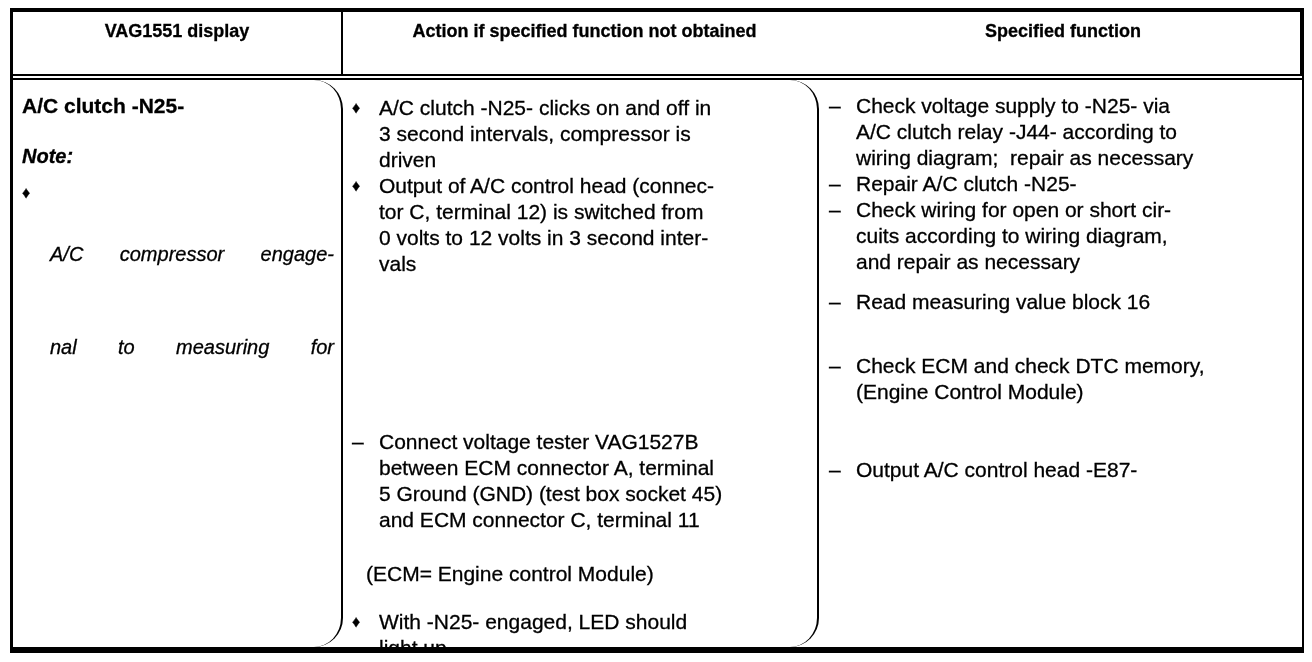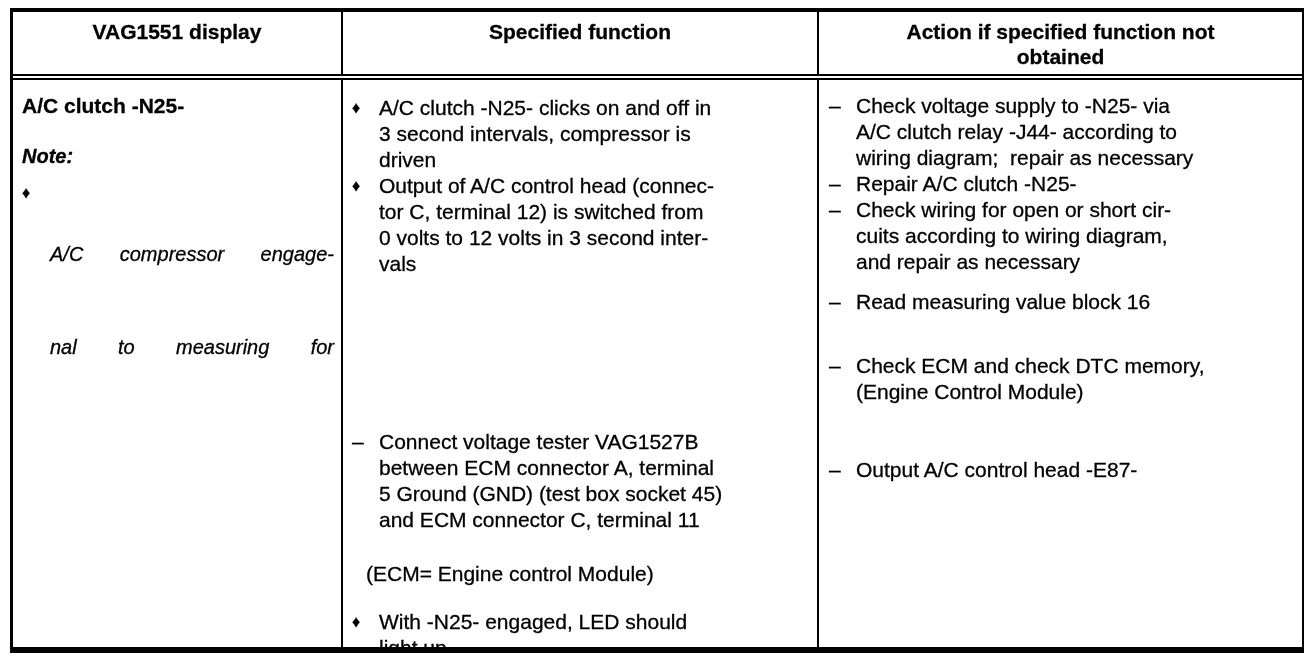--- a/index.html
+++ b/index.html
@@ -11,23 +11,23 @@
   .dtable{
     position:absolute;left:10px;top:8px;width:1294px;height:645px;
     box-sizing:border-box;display:flex;flex-direction:column;
     border:3px solid #000;border-top-width:4px;border-bottom-width:6px;border-right-width:2px;
   }
   .thead{display:flex;height:68px;box-sizing:border-box;border-bottom:6px double #000;flex:none;}
   .tbody{display:flex;flex:1;overflow:hidden;}
   .c1{width:330px;flex:none;box-sizing:border-box;border-right:2px solid #000;}
   .c2{width:476px;flex:none;box-sizing:border-box;border-right:2px solid #000;}
   .c3{flex:1;box-sizing:border-box;}
-  .th{font-weight:bold;font-size:21px;line-height:25px;text-align:center;padding-top:7px;}
+  .th{font-weight:bold;font-size:18px;line-height:25px;text-align:center;padding-top:7px;}
   .th.c3{padding-left:42px;padding-right:42px;}
-  .td{font-size:21px;line-height:26px;overflow:hidden;}
+  .td{font-size:21px;line-height:26px;overflow:hidden;border-radius:29px;}
   .td.c1{padding:13px 7px 0 9px;font-size:20px;}
   .td.c2{padding:13px 4px 0 9px;}
   .td.c3{padding:13px 4px 0 10px;}
 
   .c1-title{font-weight:bold;font-size:21px;line-height:26px;}
   .note-label{font-weight:bold;font-style:italic;line-height:26px;margin-top:24px;}
   .item{display:flex;align-items:flex-start;}
   .marker{flex:none;width:27px;}
   .td.c1 .marker{width:28px;}
   .marker.diamond{font-size:16px;}
@@ -46,22 +46,22 @@
   .c3-i6{margin-top:52px;}
 </style>
 </head>
 <body>
 
 <div class="page">
   <div class="dtable">
 
     <div class="thead">
       <div class="th c1">VAG1551 display</div>
+      <div class="th c3">Action if specified function not obtained</div>
       <div class="th c2">Specified function</div>
-      <div class="th c3">Action if specified function not obtained</div>
     </div>
 
     <div class="tbody">
 
       <div class="td c1">
         <div class="c1-title">A/C clutch -N25-</div>
         <div class="note-label">Note:</div>
 
         <div class="item note1">
           <span class="marker diamond">♦</span>

